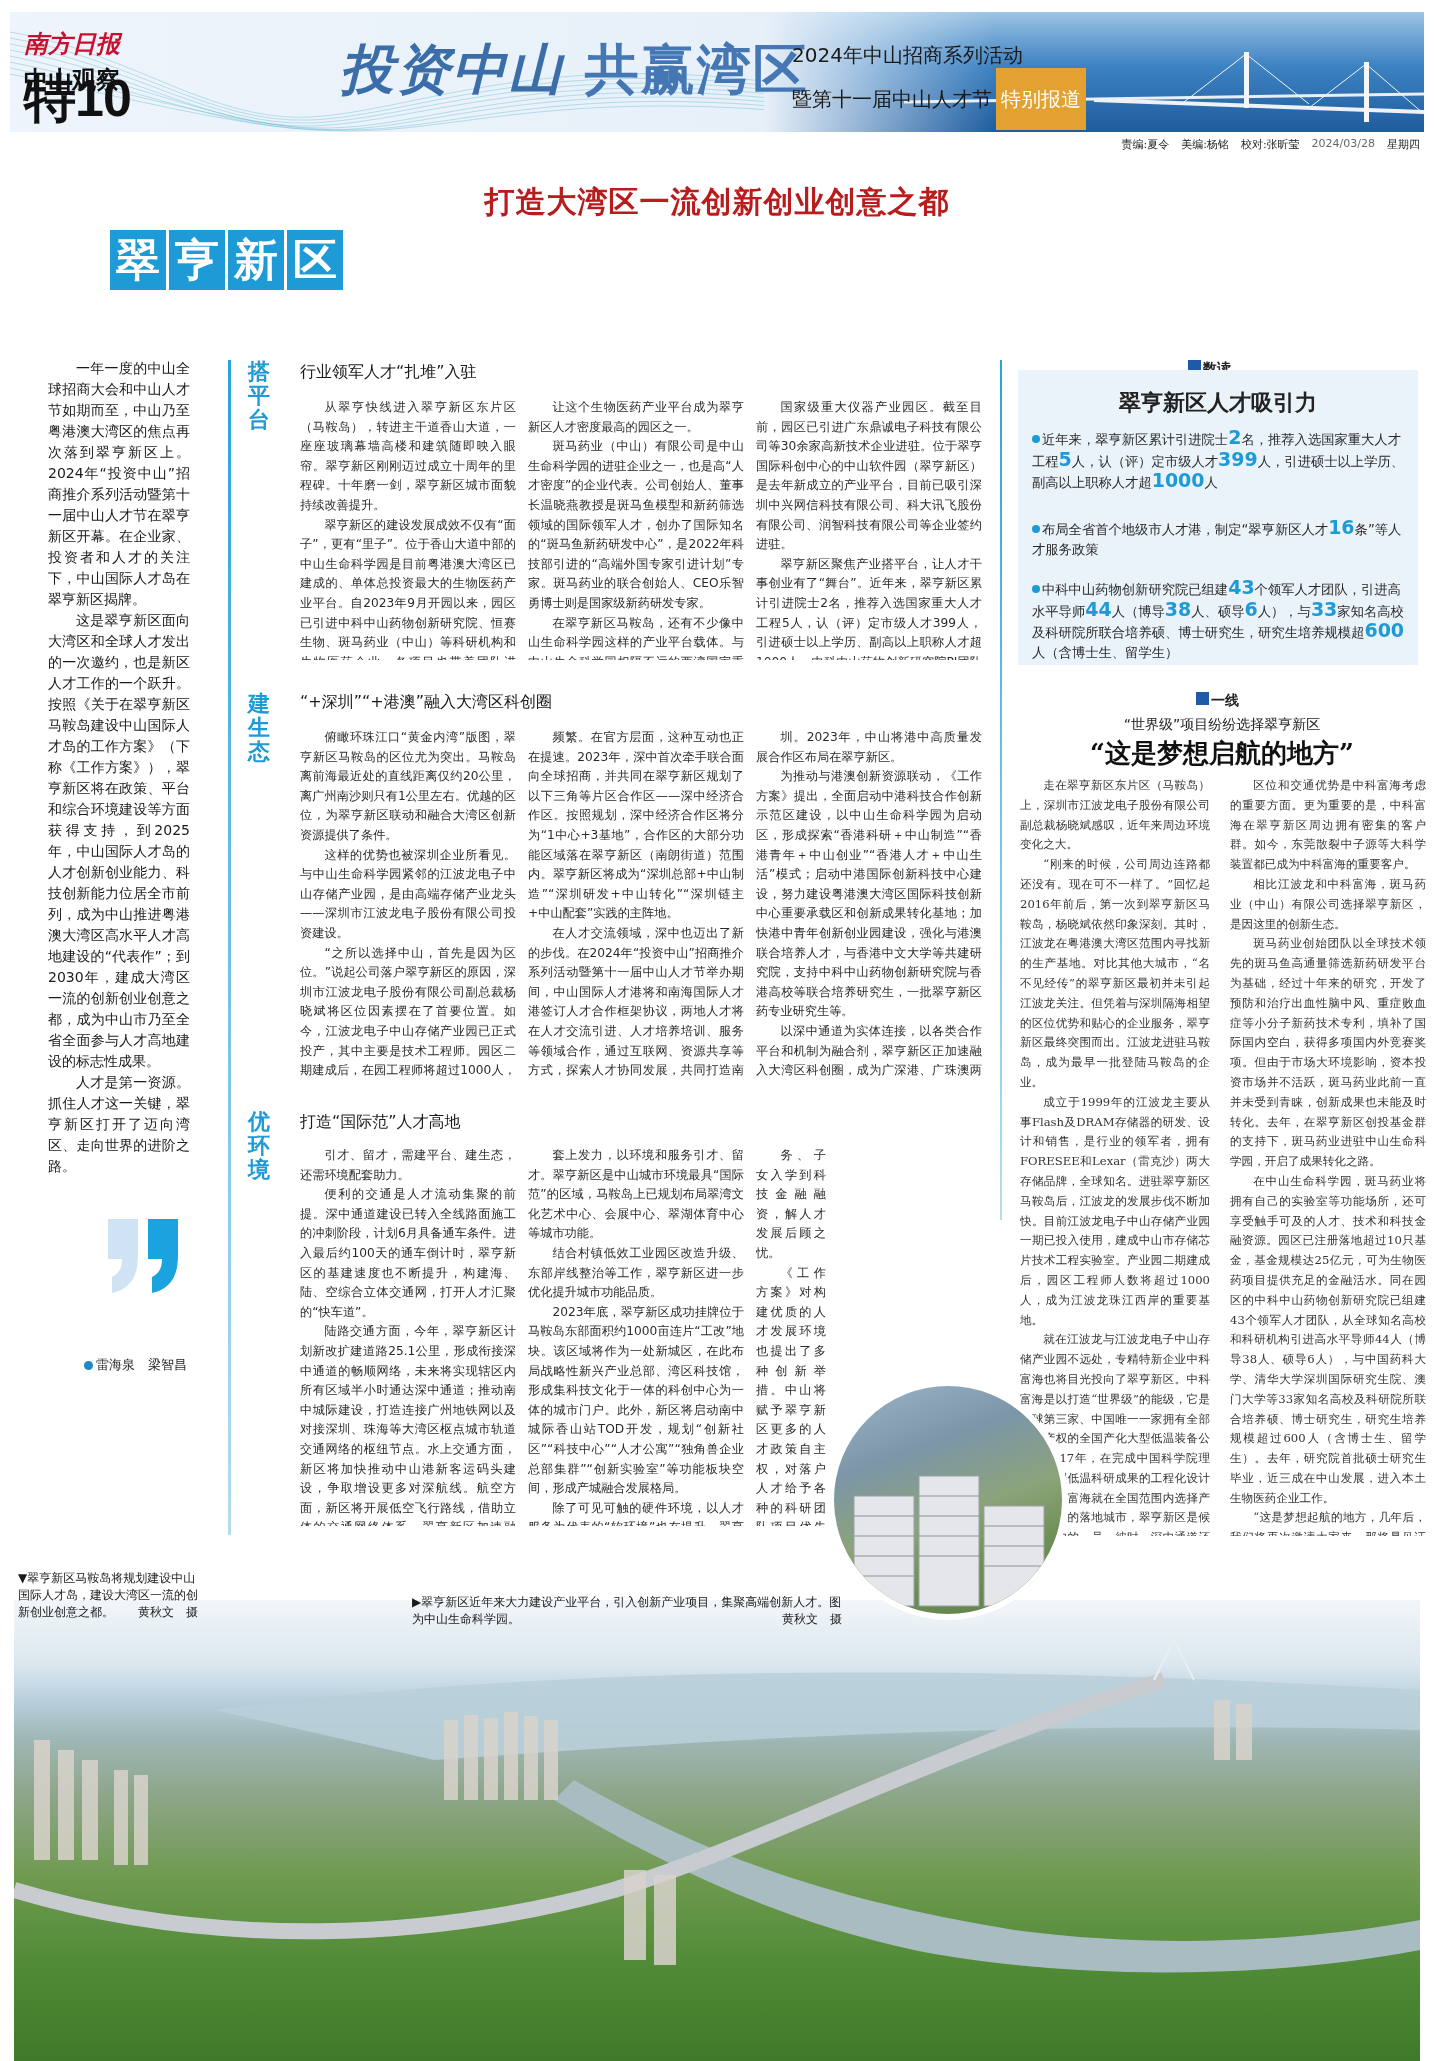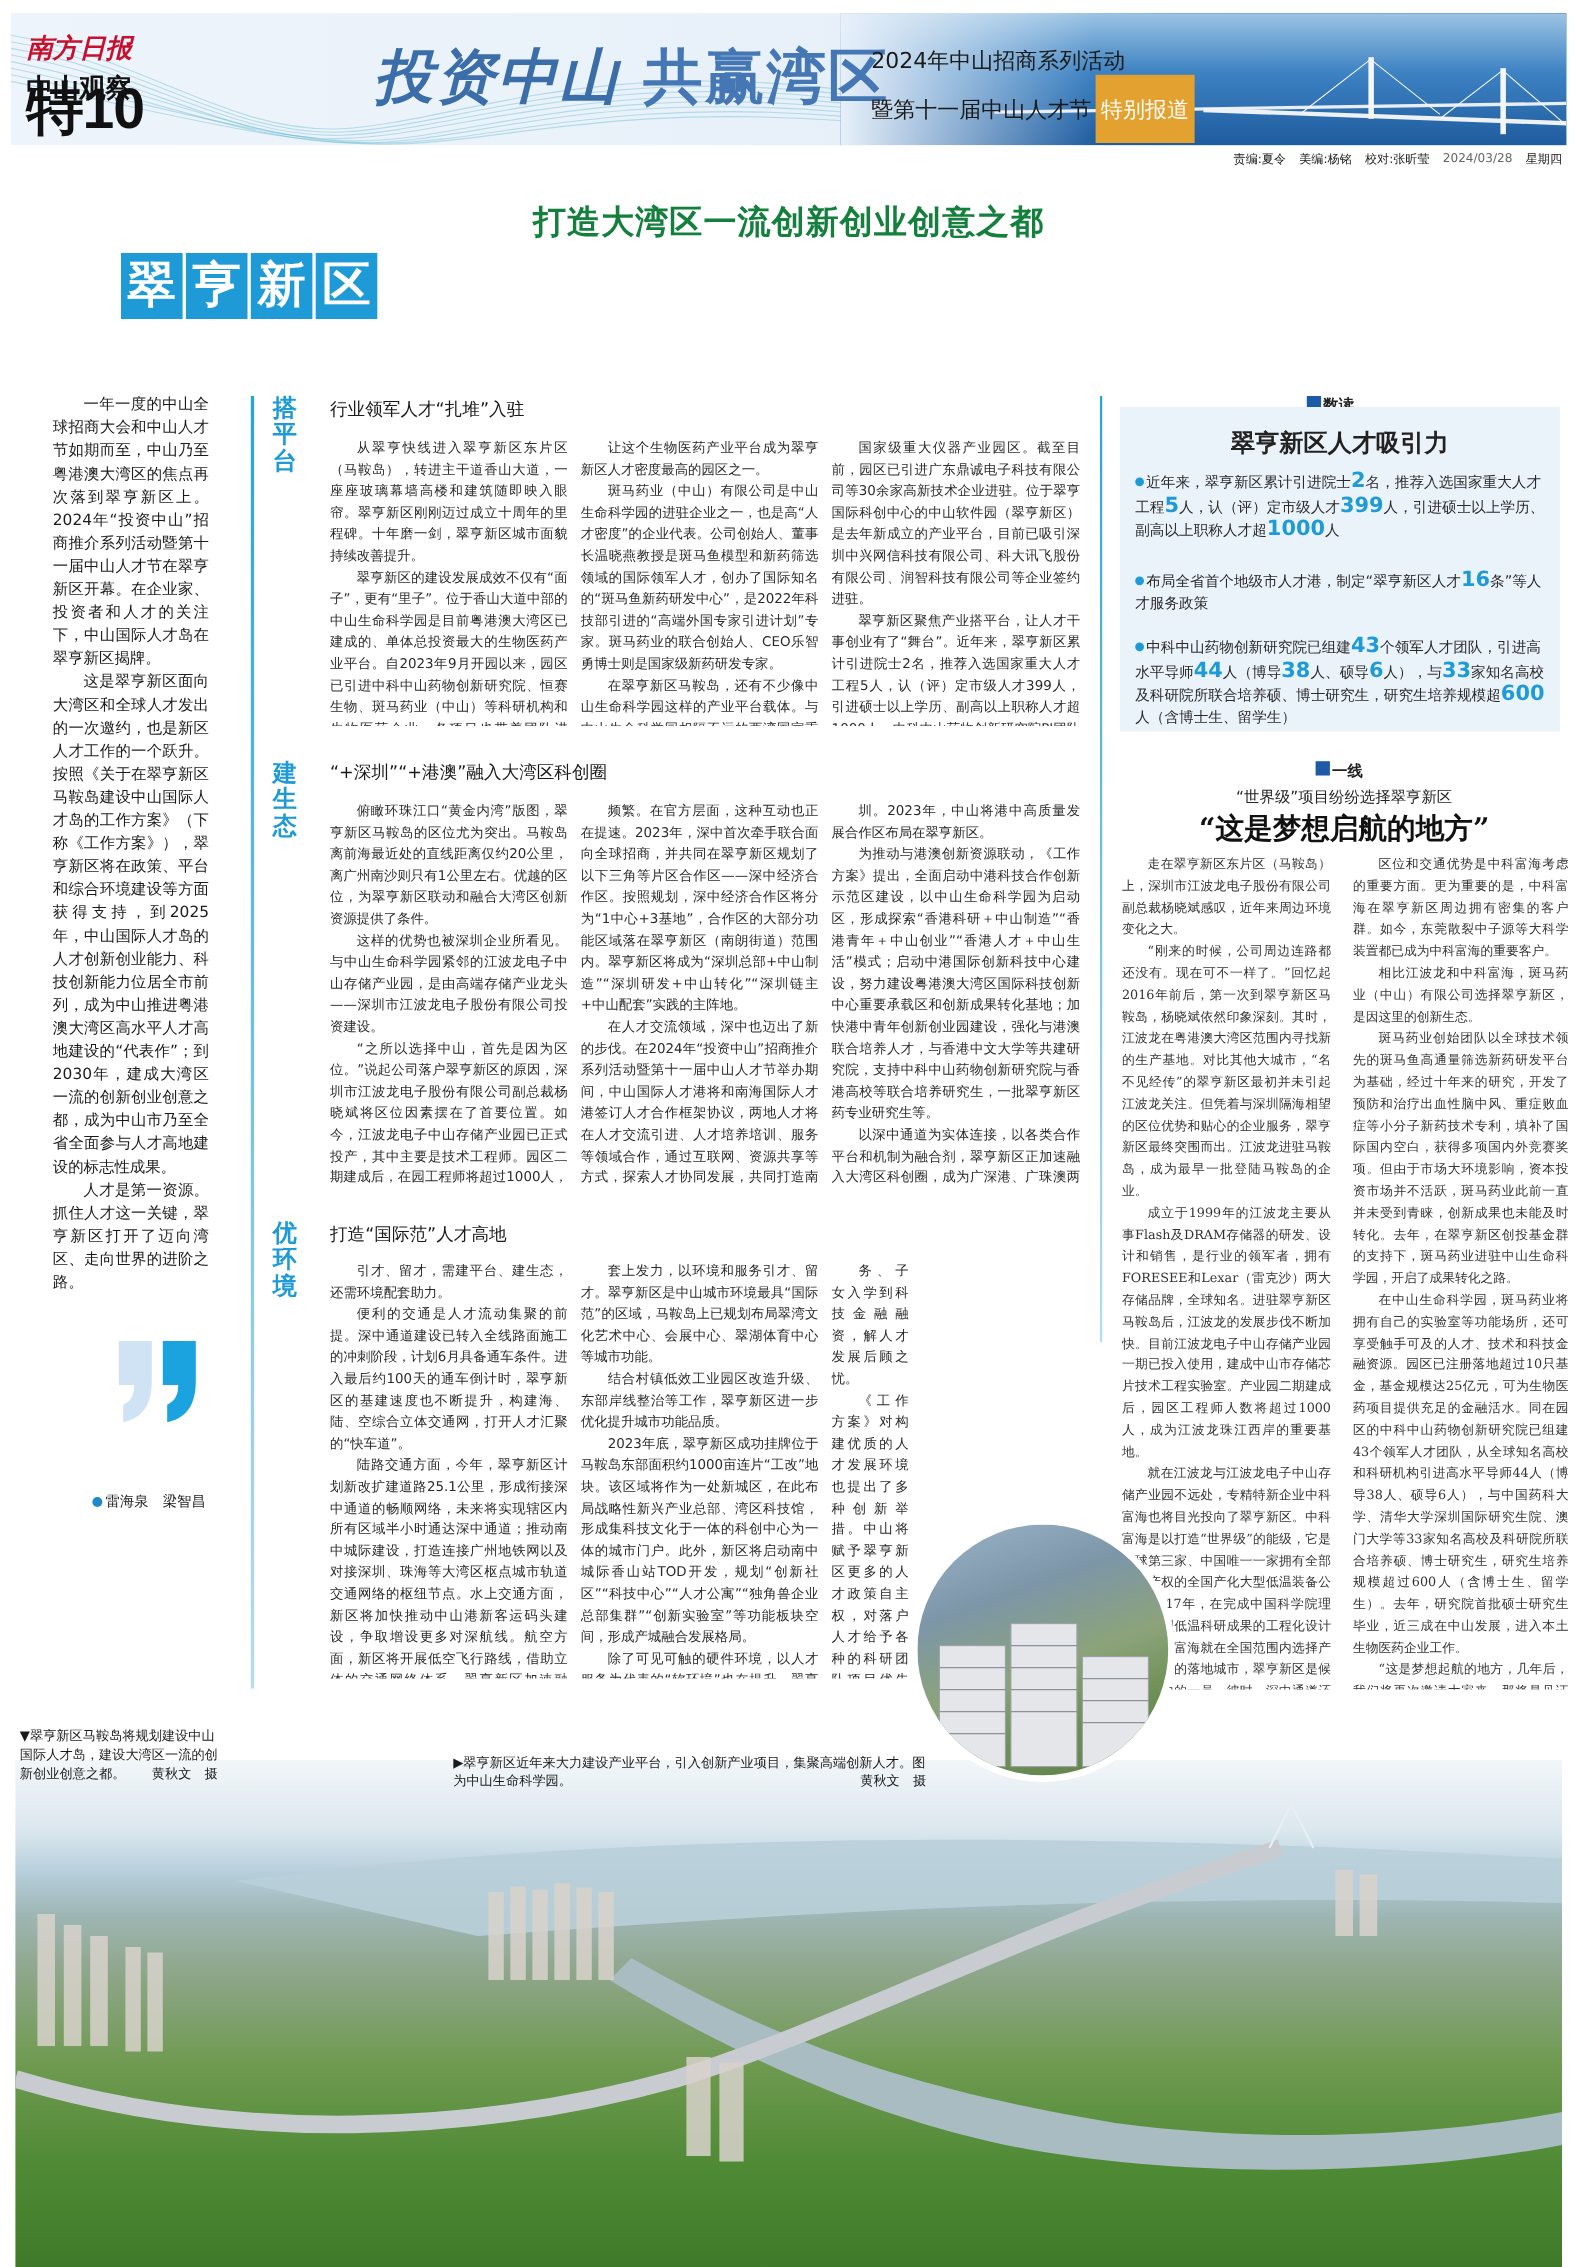--- a/index.html
+++ b/index.html
@@ -16,21 +16,21 @@
   .brand-column { font-family: "DejaVu Sans", sans-serif; font-weight: bold; font-size: 24px; color: #111; }
   .page-no { position: absolute; left: 14px; top: 52px; font-size: 52px; color: #111; font-weight: 700; z-index: 2; letter-spacing: -1px; font-family: "Liberation Sans", sans-serif;}
   .slogan { position: absolute; left: 330px; top: 22px; font-family: "DejaVu Serif", serif; font-size: 54px; font-weight: bold; color: #3b6ea8; letter-spacing: 2px; z-index: 2; font-style: italic; }
   .slogan .b { font-style: normal; color: #4677b5; }
   .event { position: absolute; left: 782px; top: 30px; z-index: 2; font-size: 20px; color: #1a1a1a; line-height: 26px; }
   .event .tag { display: inline-block; background: #e3a230; color: #fff; padding: 18px 5px; margin-left: 4px; font-size: 20px; }
   .credits { position: absolute; right: 14px; top: 137px; font-size: 11px; color: #222; display: flex; gap: 12px; }
   .credits .date { color: #666; }
 
   
-  .kicker { position: absolute; left: 0; width: 1434px; top: 182px; text-align: center; font-family: "DejaVu Serif", serif; font-size: 30px; font-weight: bold; color: #15803d; letter-spacing: 1px; }
+  .kicker { position: absolute; left: 0; width: 1434px; top: 182px; text-align: center; font-family: "DejaVu Serif", serif; font-size: 30px; font-weight: bold; color: #b91c1c; letter-spacing: 1px; }
   .mainhead { position: absolute; left: 110px; top: 230px; display: flex; align-items: center; }
   .tagbox { display: flex; gap: 3px; margin-right: 18px; }
   .tagbox span { display: inline-block; width: 56px; height: 60px; background: #1e9ad6; color: #fff; font-family: "DejaVu Serif", serif; font-weight: bold; font-size: 44px; text-align: center; line-height: 60px; }
   .headline { font-family: "DejaVu Serif", serif; font-weight: bold; font-size: 70px; color: #111; letter-spacing: 2px; }
 
   
   .lead { position: absolute; left: 48px; top: 358px; width: 142px; font-size: 14px; line-height: 21px; color: #1a1a1a; text-align: justify; }
   .lead p { text-indent: 2em; }
   .quote-mark { position: absolute; left: 104px; top: 1215px; width: 80px; height: 80px; }
   .byline { position: absolute; left: 84px; top: 1356px; font-size: 13px; color: #222; display: flex; align-items: center; gap: 3px; }

